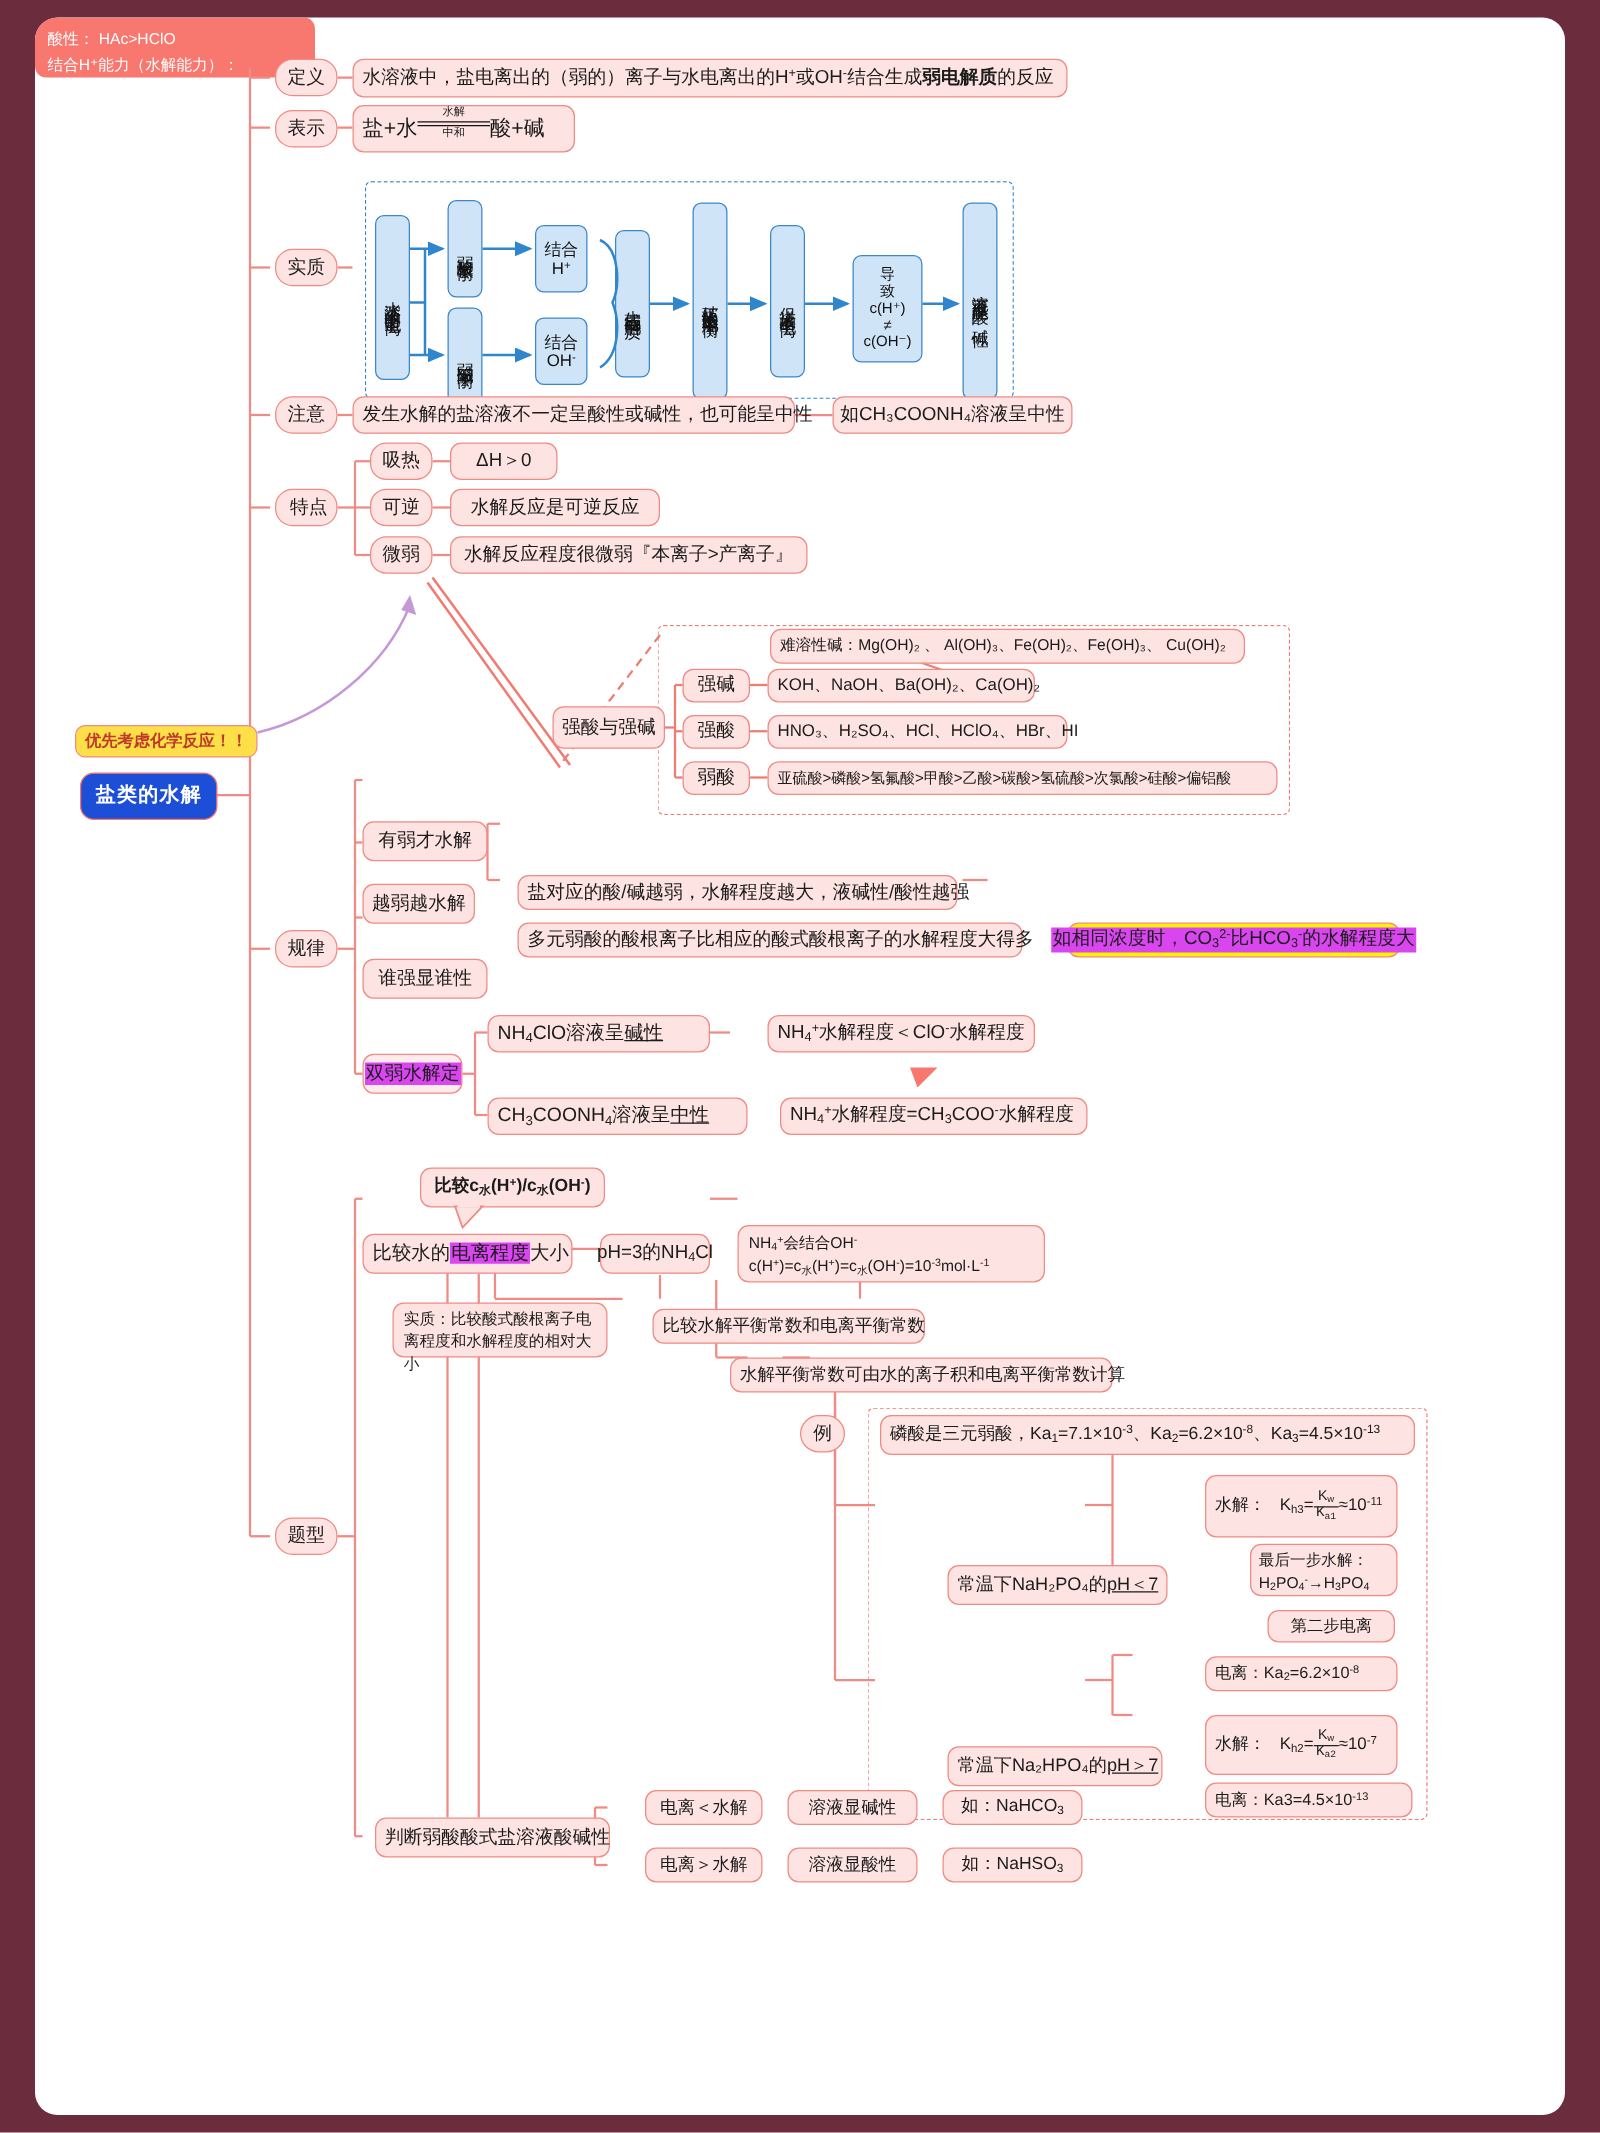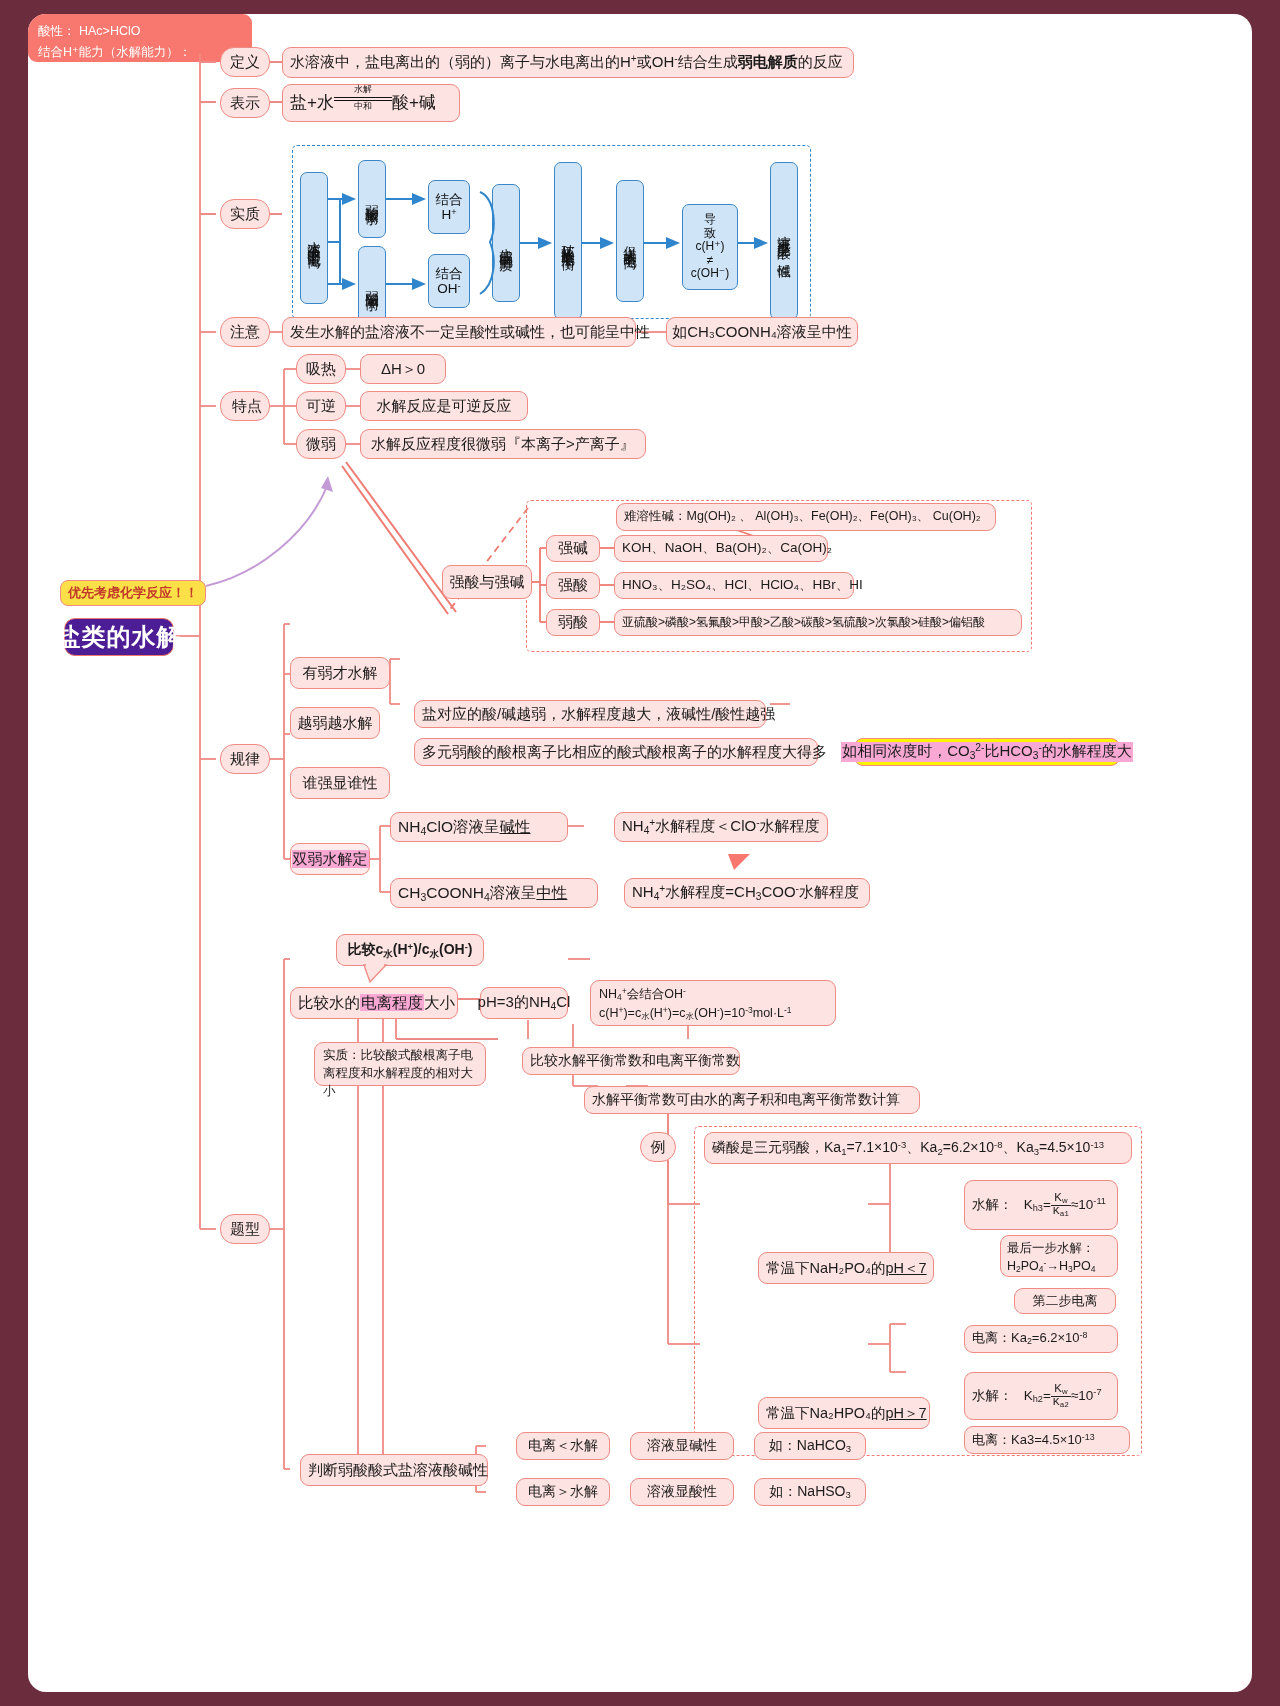--- a/index.html
+++ b/index.html
@@ -29,26 +29,26 @@
     display:flex; align-items:center; justify-content:center;
     padding:3px 7px;
     line-height:1.25;
     white-space:nowrap;
     font-size:15px;
   }
   .node.left { justify-content:flex-start; }
   .node.multiline { white-space:normal; display:block; }
 
   .root {
-    background:#4c1d95;
+    background:#1d4ed8;
     border:1.6px solid #f3746a;
     border-radius:11px;
     color:#ffffff;
     font-weight:bold;
-    font-size:24px;
+    font-size:16px;
     letter-spacing:1px;
   }
   .tip {
     background:#fde047;
     border:1.6px solid #f08a84;
     border-radius:8px;
     color:#c0392b;
     font-weight:bold;
     font-size:13px;
   }
@@ -56,21 +56,21 @@
     background:#f8776e;
     border:none;
     border-radius:9px;
     color:#ffffff;
     font-size:12.5px;
     line-height:1.7;
     text-align:left;
     display:block;
     padding:7px 10px;
   }
-  .hl { background:#f9a8d4; padding:0 1px; }
+  .hl { background:#d946ef; padding:0 1px; }
   .ul { text-decoration:underline; }
   .bold { font-weight:bold; }
 
   
   .bnode {
     position:absolute;
     background:#cfe4f7;
     border:1.7px solid #3c87c8;
     border-radius:7px;
     color:#111;
@@ -465,21 +465,21 @@
   <div>NH<sub>4</sub><sup>+</sup>会结合OH<sup>-</sup></div>
   <div>c(H<sup>+</sup>)=c<sub>水</sub>(H<sup>+</sup>)=c<sub>水</sub>(OH<sup>-</sup>)=10<sup>-3</sup>mol·L<sup>-1</sup></div>
 </div>
 
 <div class="node left multiline" style="left:286px; top:1028px; width:172px; height:44px; padding:4px 8px; font-size:12.5px; line-height:1.42;">
   <span>实质：比较酸式酸根离子电离程度和水解程度的相对大小</span>
 </div>
 <div class="node left" style="left:494px; top:1033px; width:218px; height:28px; font-size:14px;">
         <span>比较水解平衡常数和电离平衡常数</span>
       </div>
-<div class="node left" style="left:556px; top:1072px; width:336px; height:28px; font-size:14px;">
+<div class="node left" style="left:556px; top:1072px; width:306px; height:28px; font-size:14px;">
         <span>水解平衡常数可由水的离子积和电离平衡常数计算</span>
       </div>
 
 <div class="dashbox pink" style="left:666px; top:1112px; width:448px; height:330px;"></div>
 
 <div class="node" style="left:612px; top:1118px; width:36px; height:30px; border-radius:15px;">
         <span>例</span>
       </div>
 <div class="node left" style="left:676px; top:1118px; width:428px; height:32px; font-size:14px;">
   <span>磷酸是三元弱酸，Ka<sub>1</sub>=7.1×10<sup>-3</sup>、Ka<sub>2</sub>=6.2×10<sup>-8</sup>、Ka<sub>3</sub>=4.5×10<sup>-13</sup></span>

